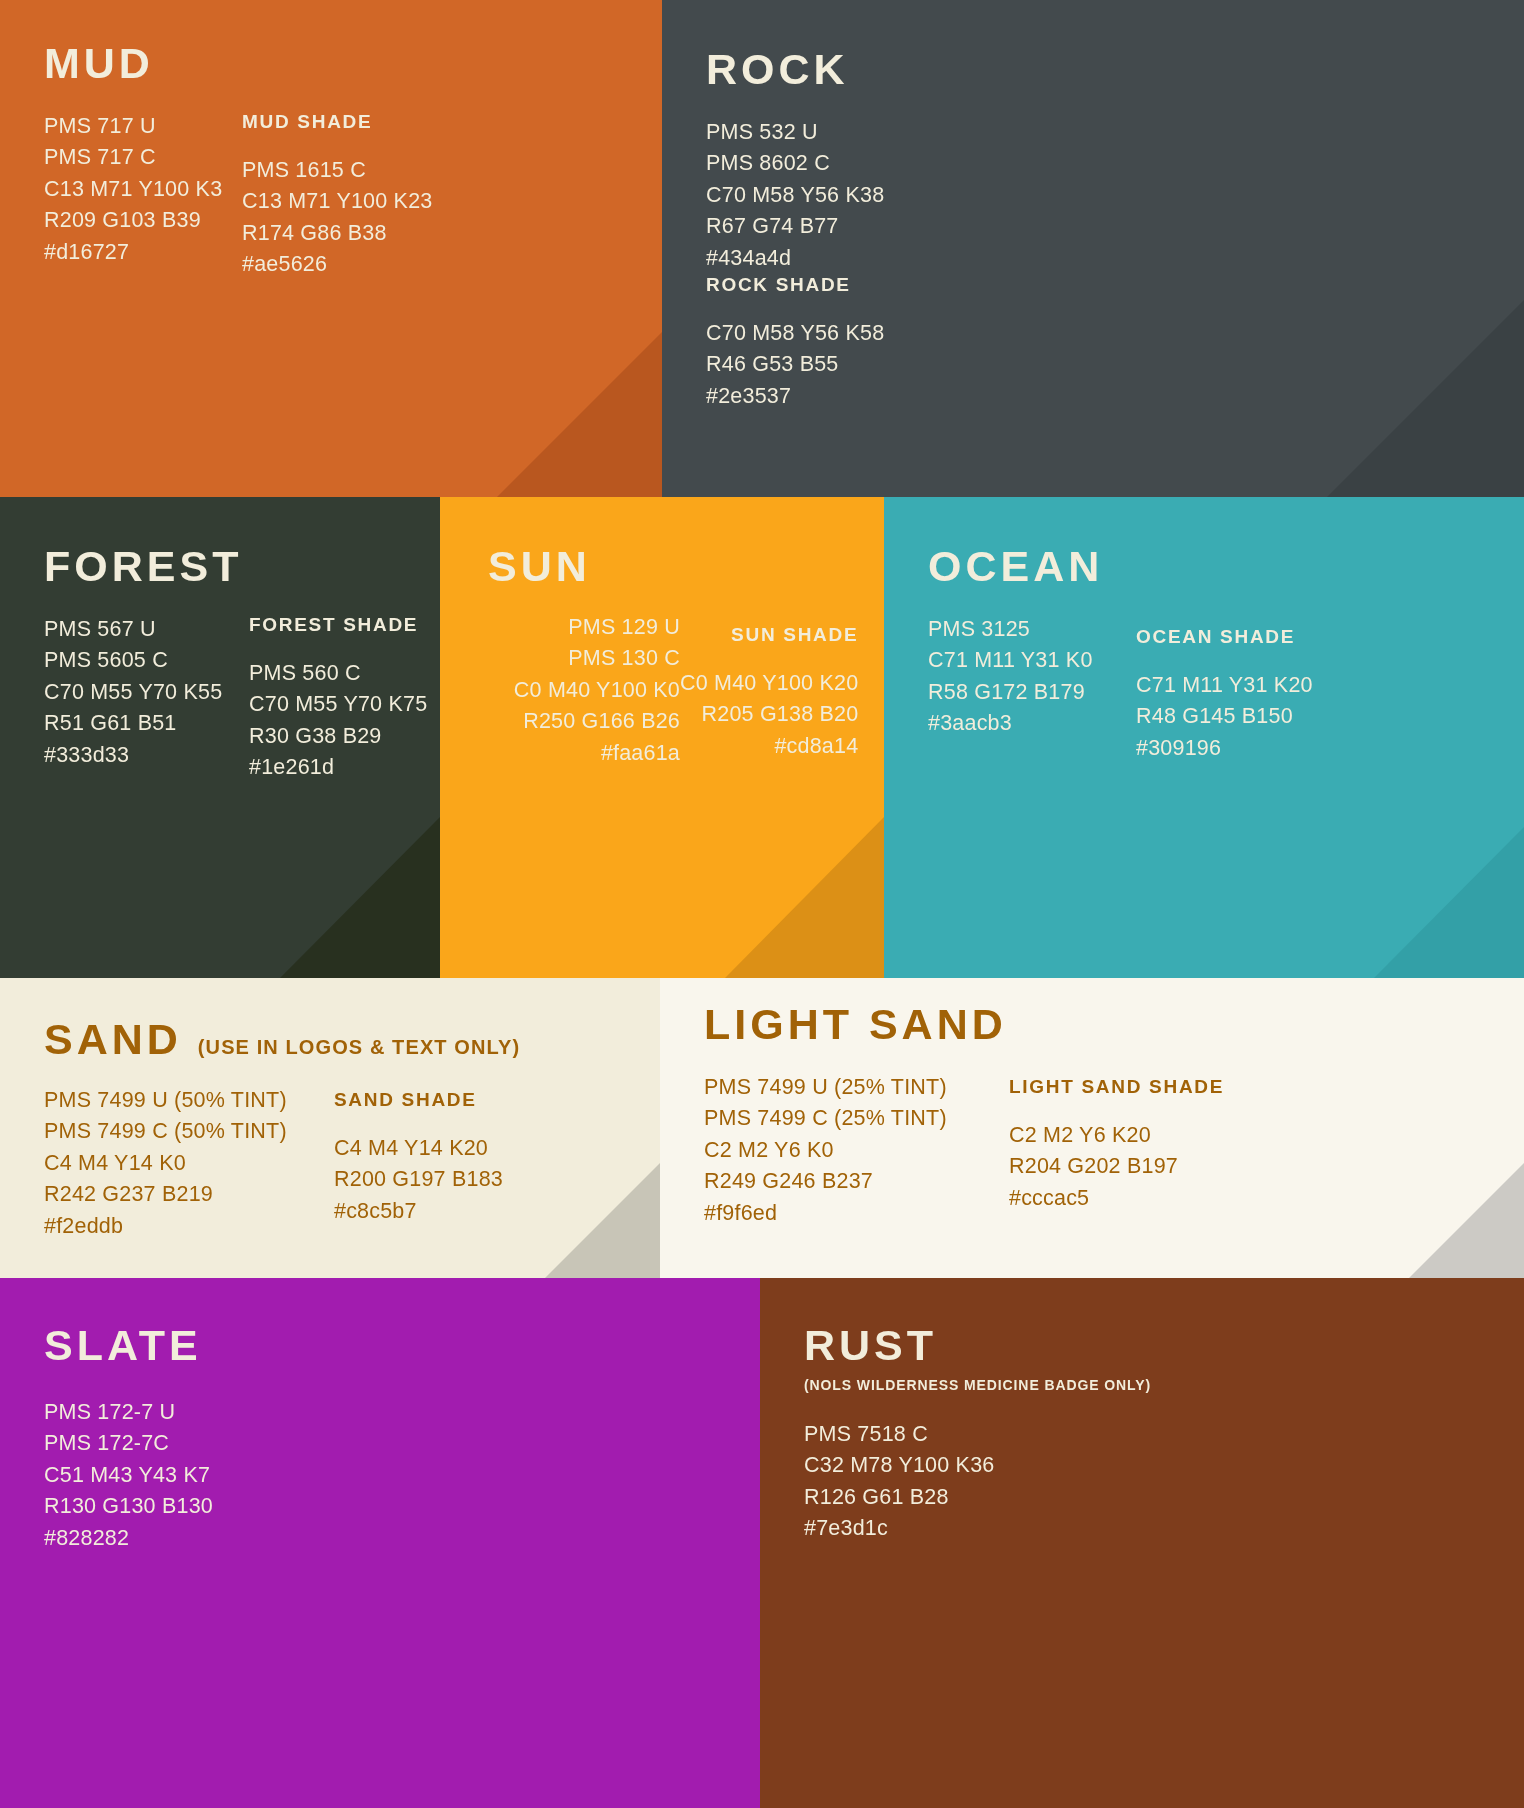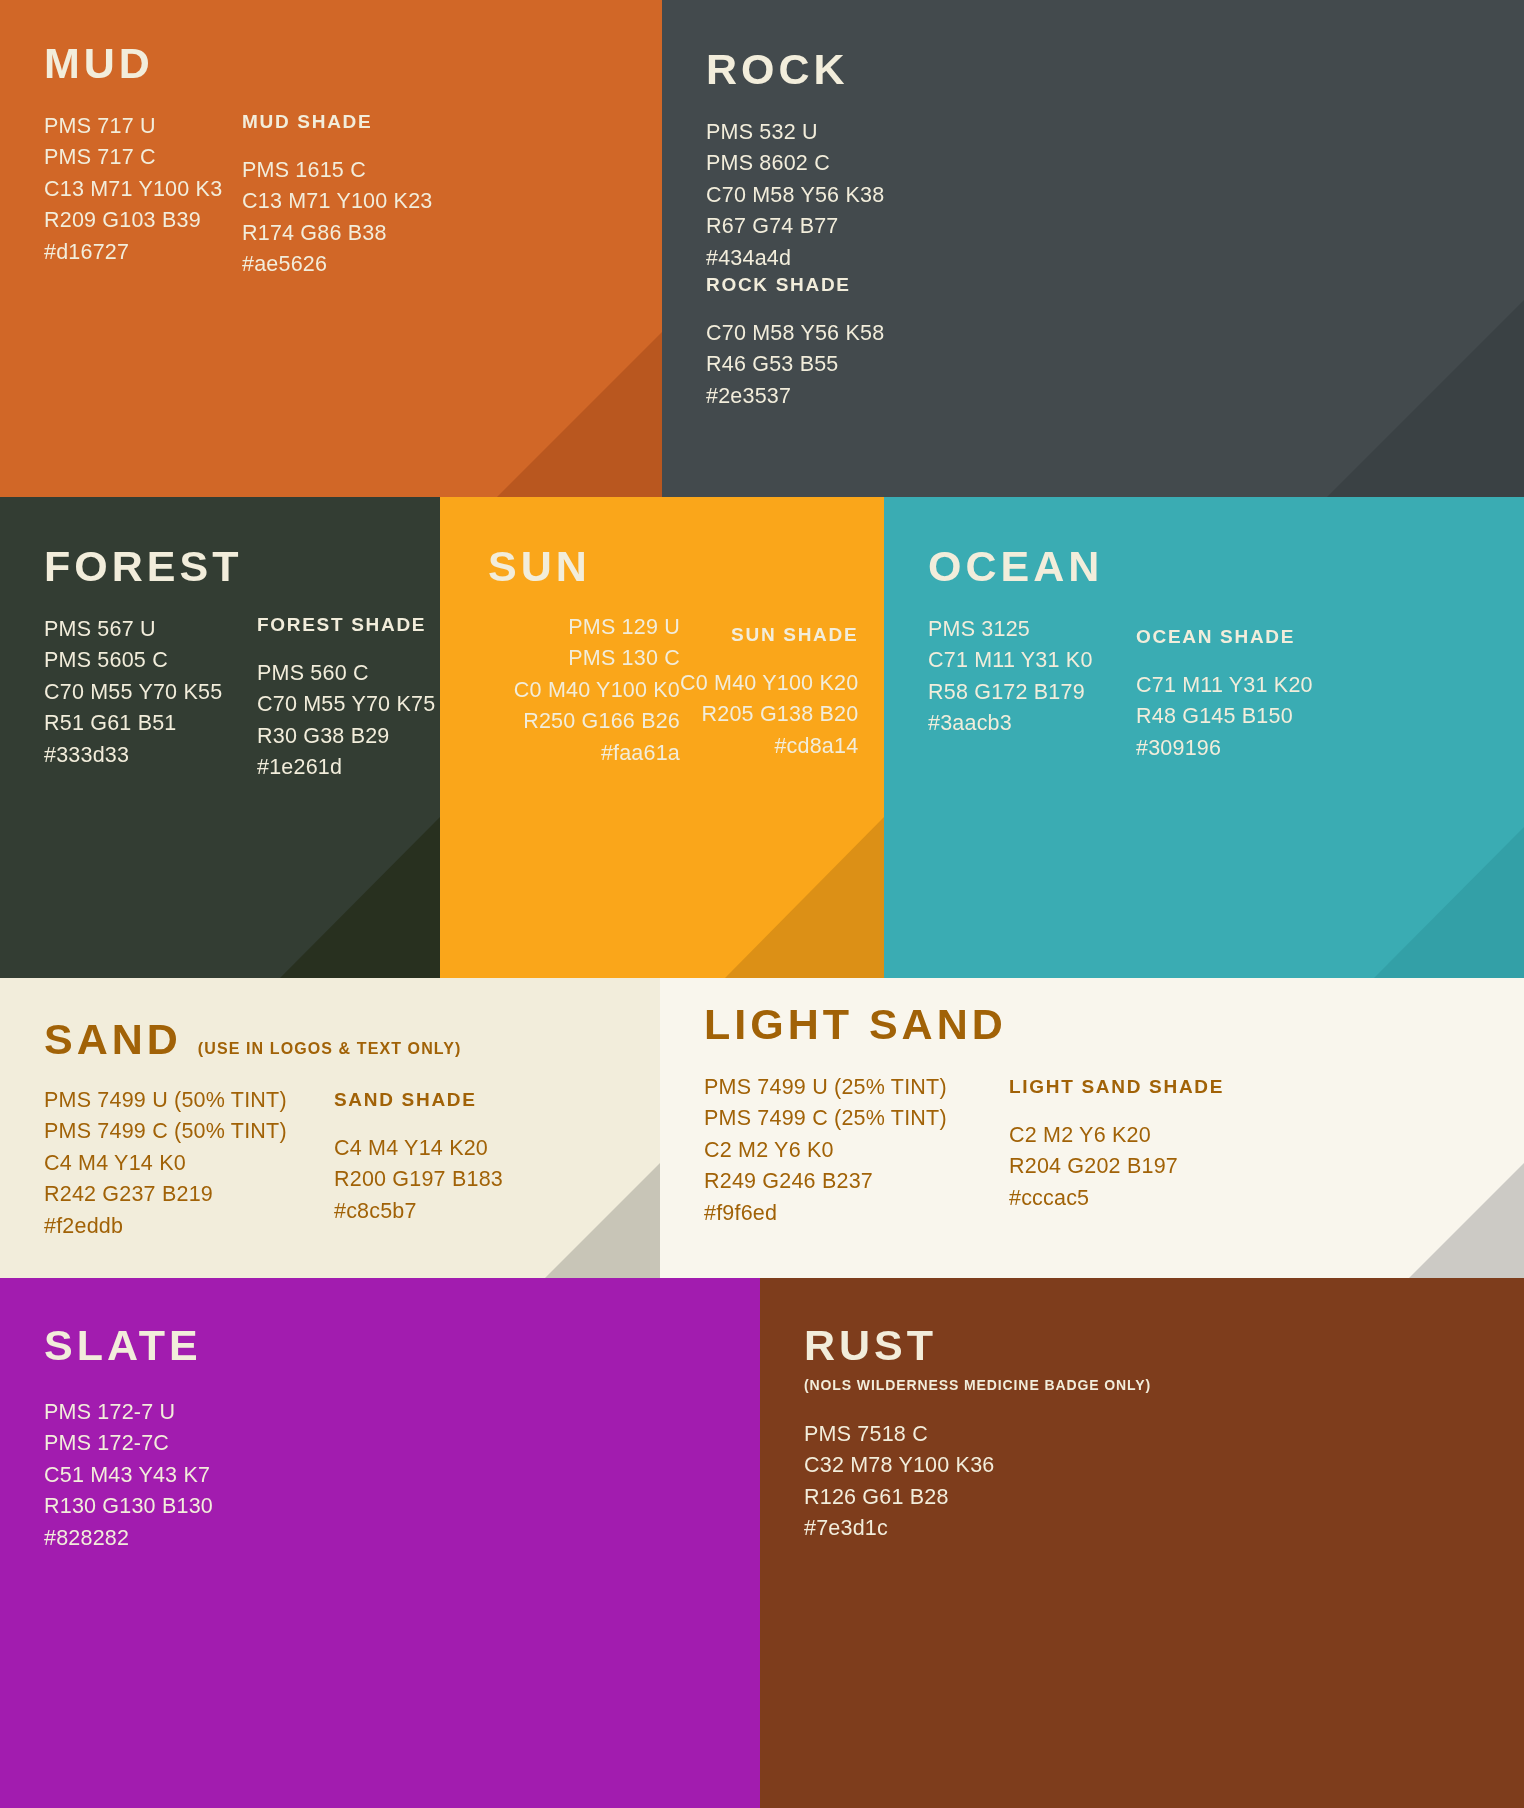--- a/index.html
+++ b/index.html
@@ -39,21 +39,21 @@
   }
   .title {
     font-weight:bold;
     font-size:43px;
     letter-spacing:4px;
     line-height:1;
     font-family:"Liberation Sans", sans-serif;
   }
   .note {
     font-weight:bold;
-    font-size:16px;
+    font-size:20px;
     letter-spacing:1.1px;
     white-space:nowrap;
   }
   .note.tiny { font-size:14px; letter-spacing:.9px; }
 
   .cols {
     display:flex;
   }
   .subtitle {
     font-weight:bold;
@@ -140,21 +140,21 @@
   </div>
 
   <div class="panel" style="left:0;top:497px;width:440px;height:481px;background:#333d33;">
     <svg class="fold" width="440" height="481" viewBox="0 0 440 481">
       <polygon points="440,320 440,481 280,481" fill="#28301f"></polygon>
     </svg>
     <div class="content" style="padding:48px 0 0 44px;">
       <div class="title-row">
         <div class="title lightfg">FOREST</div>
       </div>
-      <div class="cols" style="margin-top:26px;gap:8px;">
+      <div class="cols" style="margin-top:26px;">
         <div style="width:205px;">
           <div class="vals lightfg">
             <div>PMS 567 U</div>
             <div>PMS 5605 C</div>
             <div>C70 M55 Y70 K55</div>
             <div>R51 G61 B51</div>
             <div>#333d33</div>
           </div>
         </div>
         <div>

